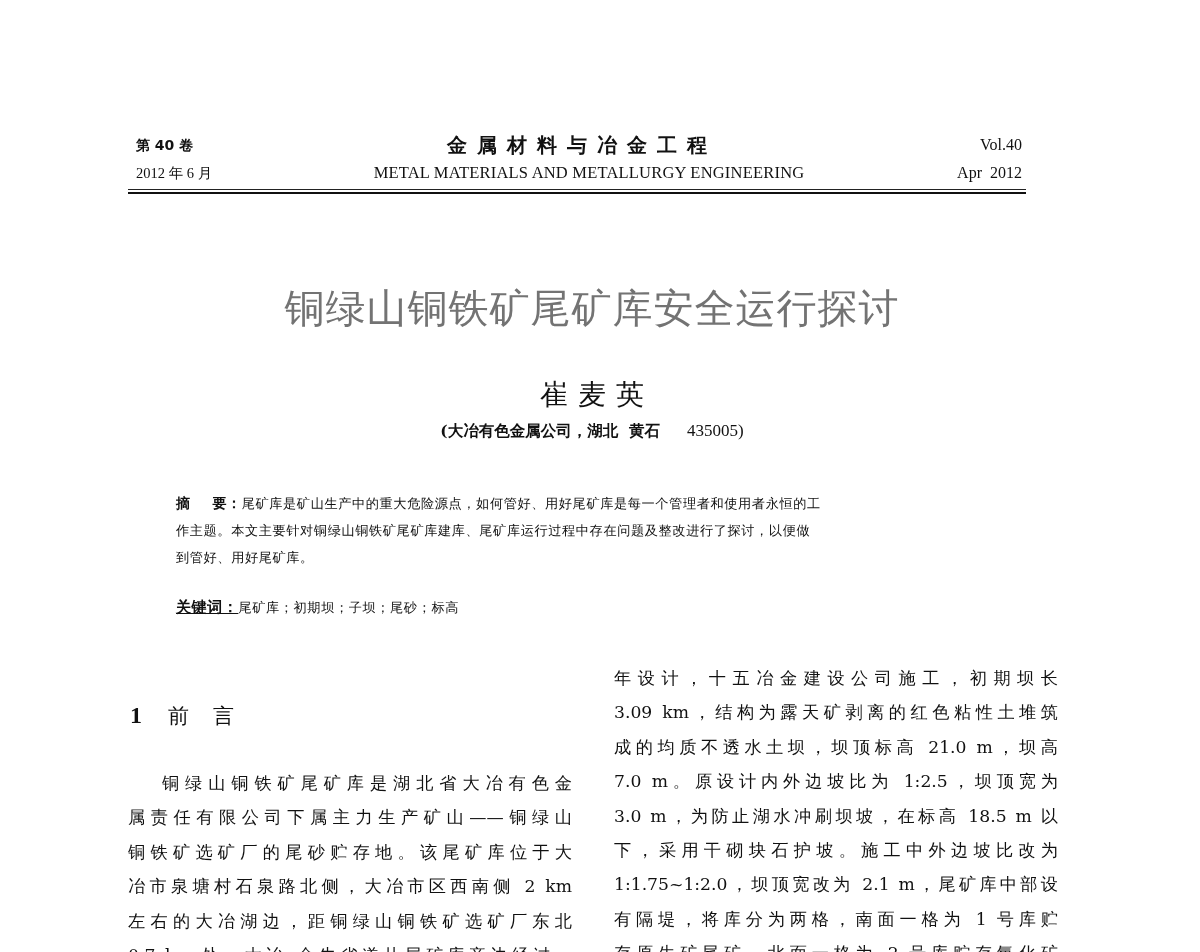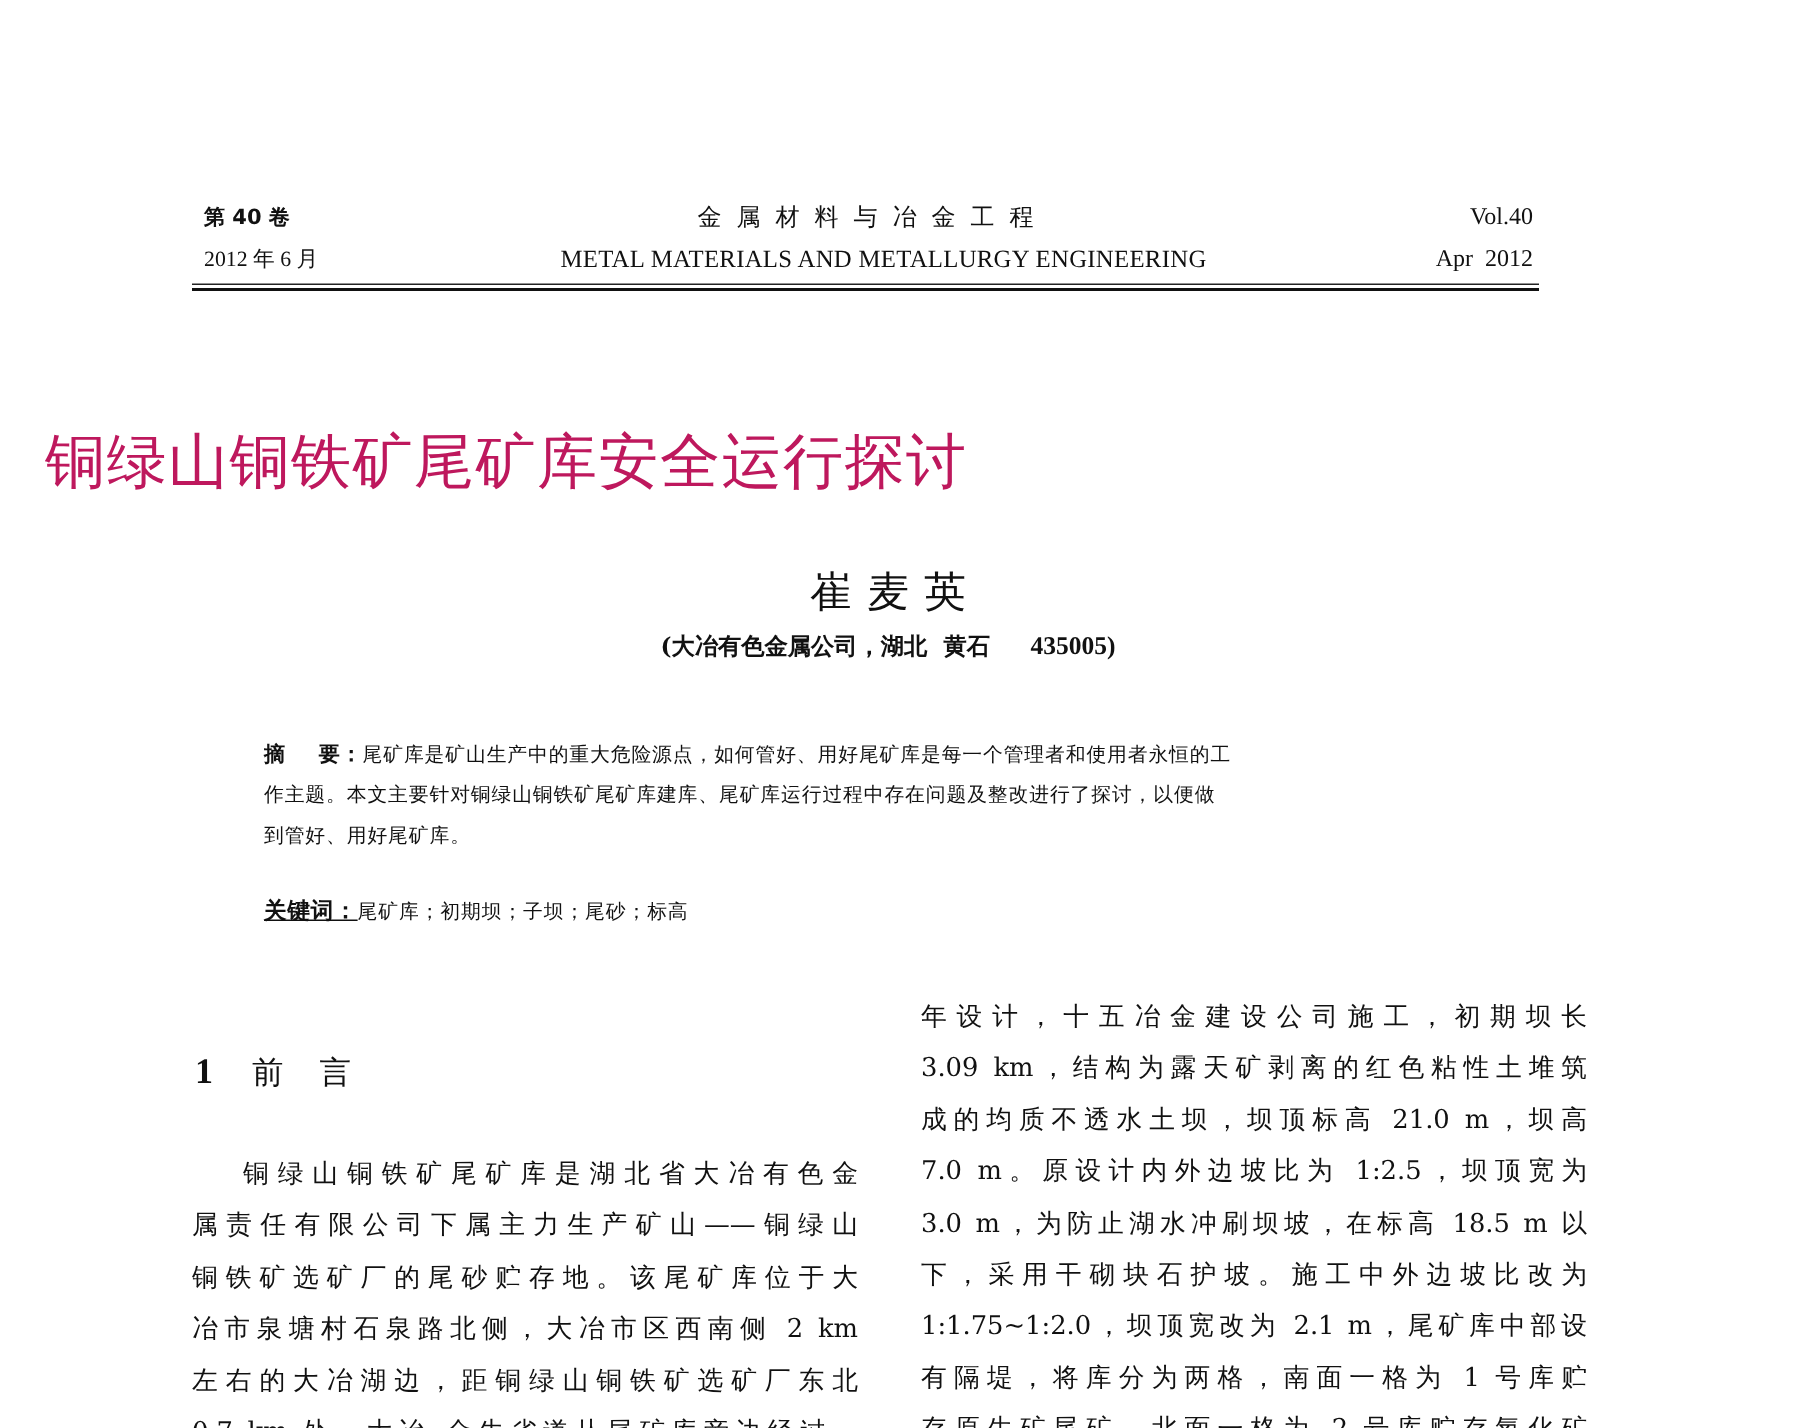--- a/index.html
+++ b/index.html
@@ -36,22 +36,22 @@
     .rh-left, .rh-center, .rh-right {
       position: absolute;
       top: 0;
       white-space: nowrap;
       line-height: 22px;
     }
     .rh-left { left: 8px; font-size: 15px; }
     .rh-center { left: 0; right: 0; text-align: center; }
     .rh-right { right: 4px; font-size: 16px; font-family: "Liberation Serif", serif; }
     .rh-row.top .rh-center {
-      font-size: 16px;
-      font-weight: normal;
+      font-size: 20px;
+      font-weight: bold;
       letter-spacing: 10px;
       padding-left: 10px;
       font-family: "DejaVu Sans", sans-serif;
     }
     .rh-row.top .rh-left { font-weight: bold; font-size: 14px; font-family: "DejaVu Sans", sans-serif; }
     .rh-row.bottom .rh-center {
       font-size: 16.5px;
       font-family: "Liberation Serif", serif;
       letter-spacing: 0.2px;
       padding-left: 24px;
@@ -66,48 +66,47 @@
     .rule-thick {
       position: absolute;
       left: 128px; top: 192px;
       width: 898px; height: 2px;
       background: #111;
     }
     
     .title {
       position: absolute;
       left: 0; right: 0; top: 280px;
-      text-align: left;
+      text-align: center;
       font-family: "DejaVu Sans", sans-serif;
       font-size: 40px;
       letter-spacing: 1px;
       line-height: 56px;
-      color: #be185d;
-      padding-left: 30px;
+      color: #737373;
     }
     .author {
       position: absolute;
       left: 0; right: 0; top: 380px;
       text-align: center;
       font-family: "DejaVu Serif", serif;
       font-size: 28px;
       letter-spacing: 10px;
       padding-left: 10px;
       line-height: 30px;
     }
     .affiliation {
       position: absolute;
       left: 0; right: 0; top: 418px;
       text-align: center;
       font-family: "DejaVu Serif", serif;
       font-size: 15.5px;
       line-height: 26px;
       font-weight: bold;
     }
-    .affiliation .num { font-family: "Liberation Serif", serif; font-weight: bold; font-size: 17px; text-align: center; }
+    .affiliation .num { font-family: "Liberation Serif", serif; font-weight: normal; font-size: 17px; text-align: center; }
     
     .abstract {
       position: absolute;
       left: 176px; top: 490px;
       width: 850px;
       font-family: "DejaVu Sans", sans-serif;
       font-size: 13.2px;
       line-height: 27px;
       letter-spacing: 0.6px;
     }

